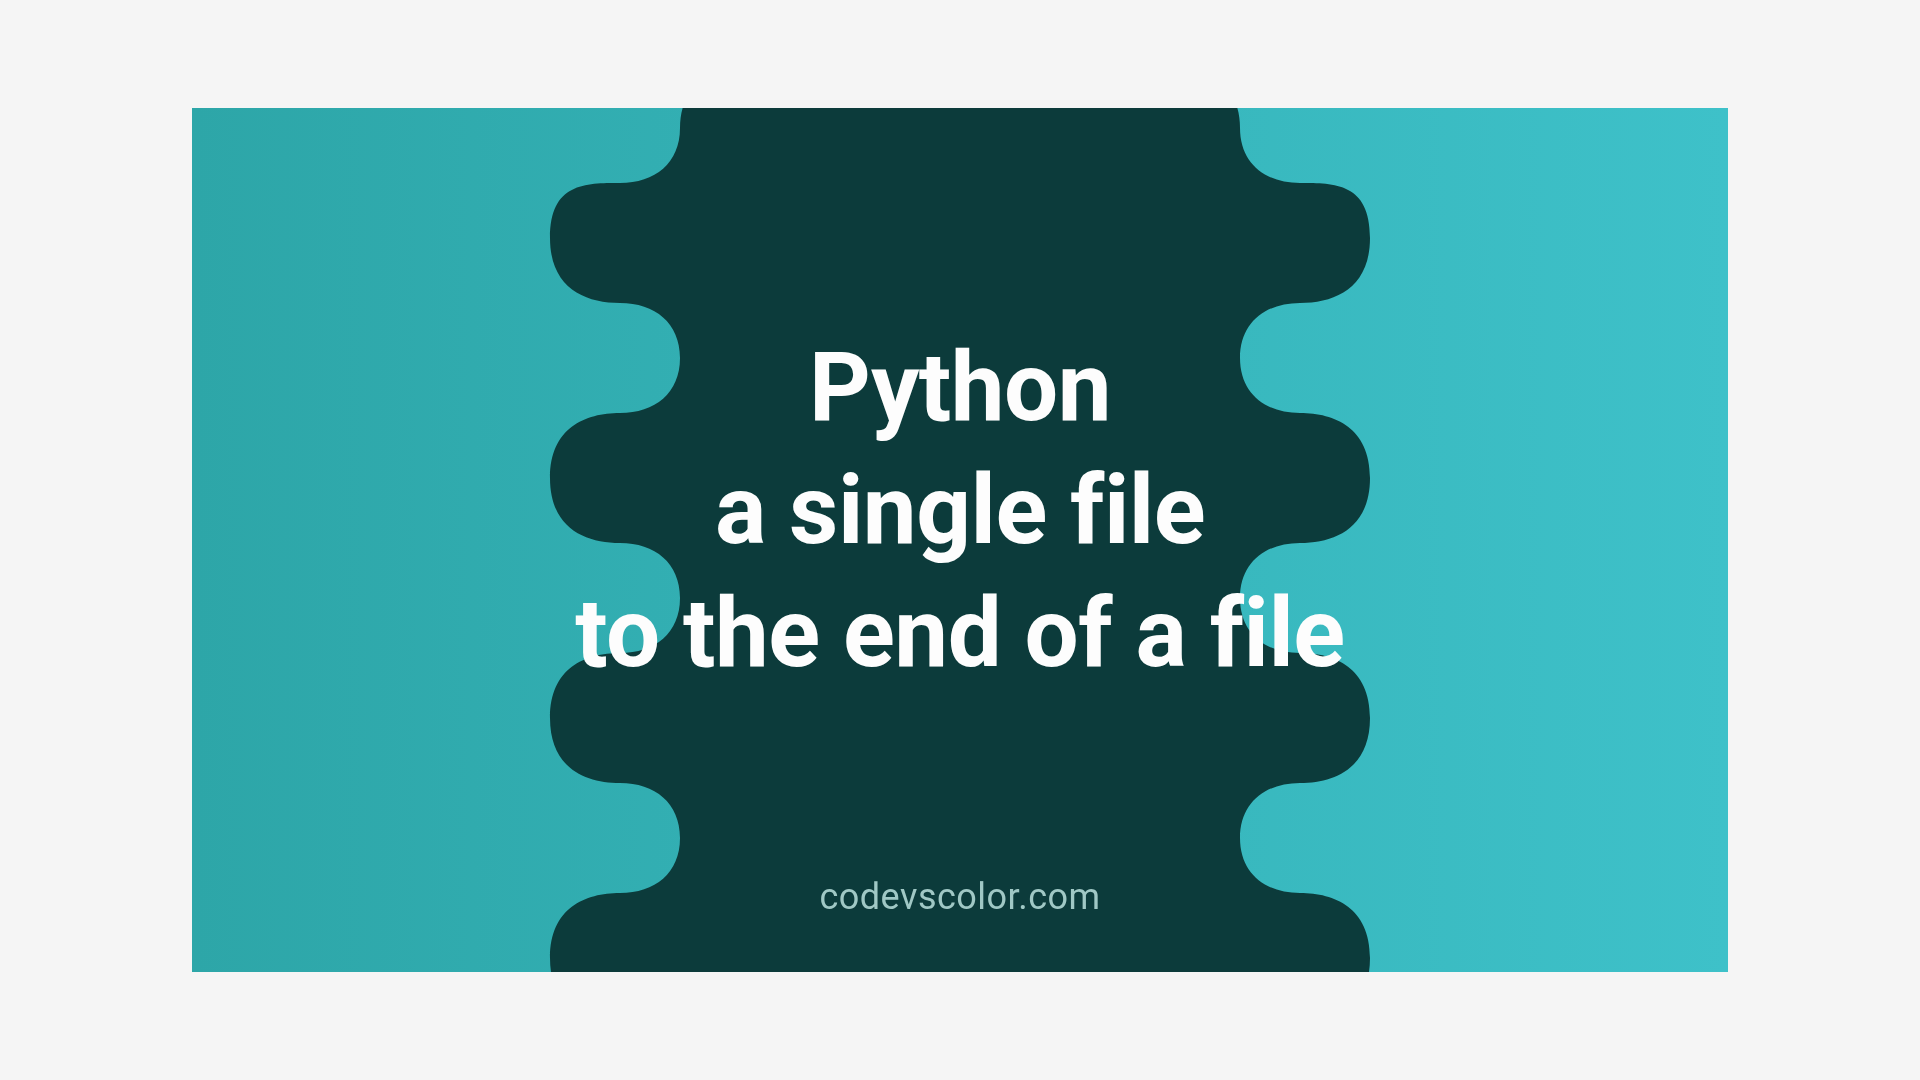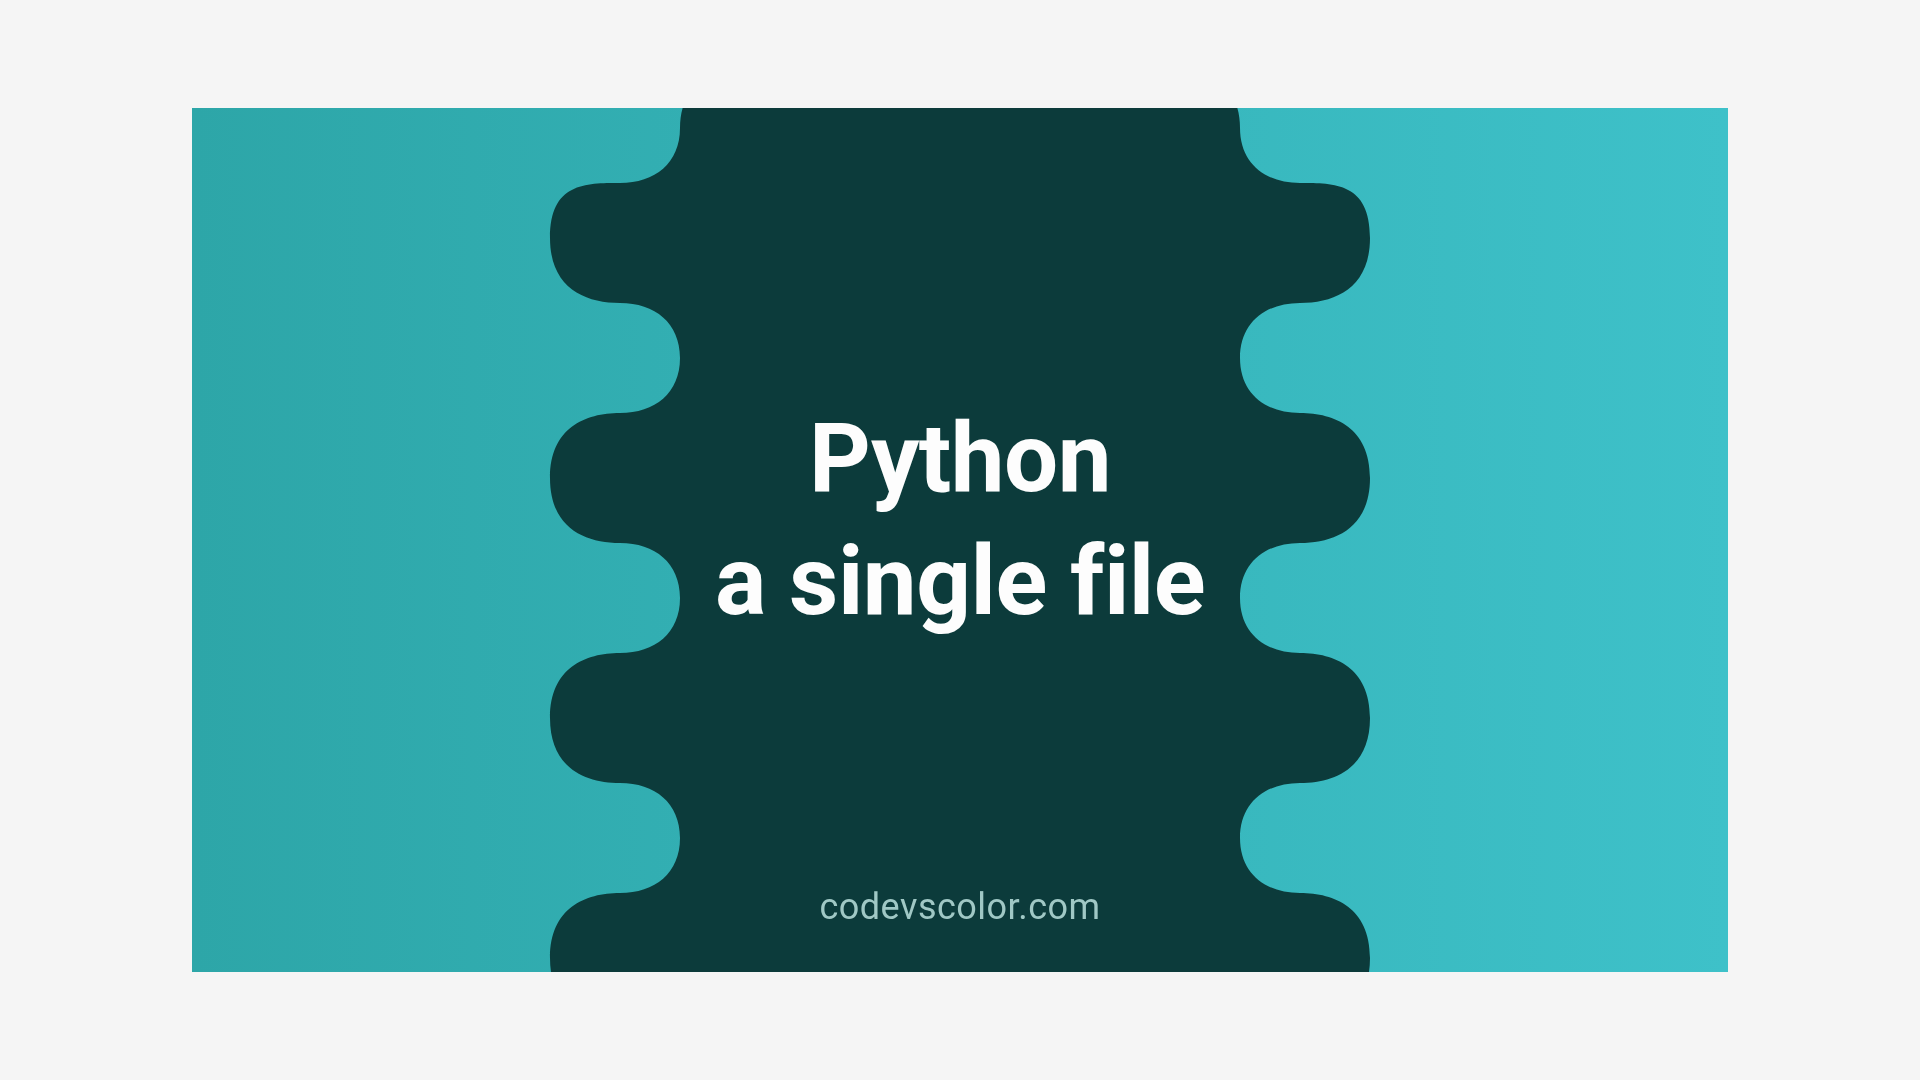--- a/index.html
+++ b/index.html
@@ -43,21 +43,21 @@
     }
     .title {
       color: #fdfdfd;
       font-size: 96px;
       font-weight: 700;
       line-height: 1.28;
       letter-spacing: -0.5px;
     }
     .watermark {
       position: absolute;
-      bottom: 44px;
+      bottom: 54px;
       left: 50%;
       transform: translateX(-50%);
       color: #a0c8c5;
       font-size: 36px;
       letter-spacing: 0.5px;
       font-weight: 400;
     }
   </style>
 </head>
 <body>
@@ -103,17 +103,18 @@
       C 920 45, 900 20, 840 20
       C 780 20, 760 20, 640 20
       Z
     "></path>
   </svg>
 
   <div class="content">
     <div class="title">
       <div>Python</div>
       <div>a single file</div>
+      <div>to the end of a file</div>
     </div>
   </div>
 
   <div class="watermark">codevscolor.com</div>
 </div>
 
 </body></html>

